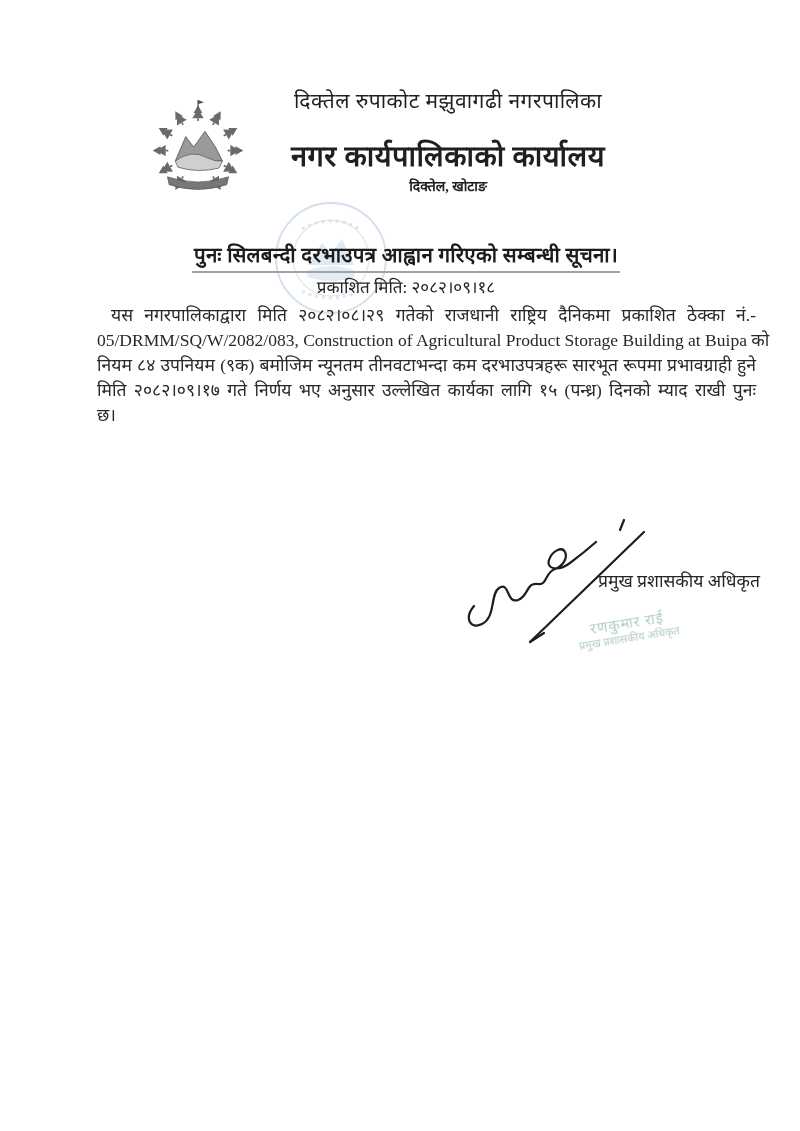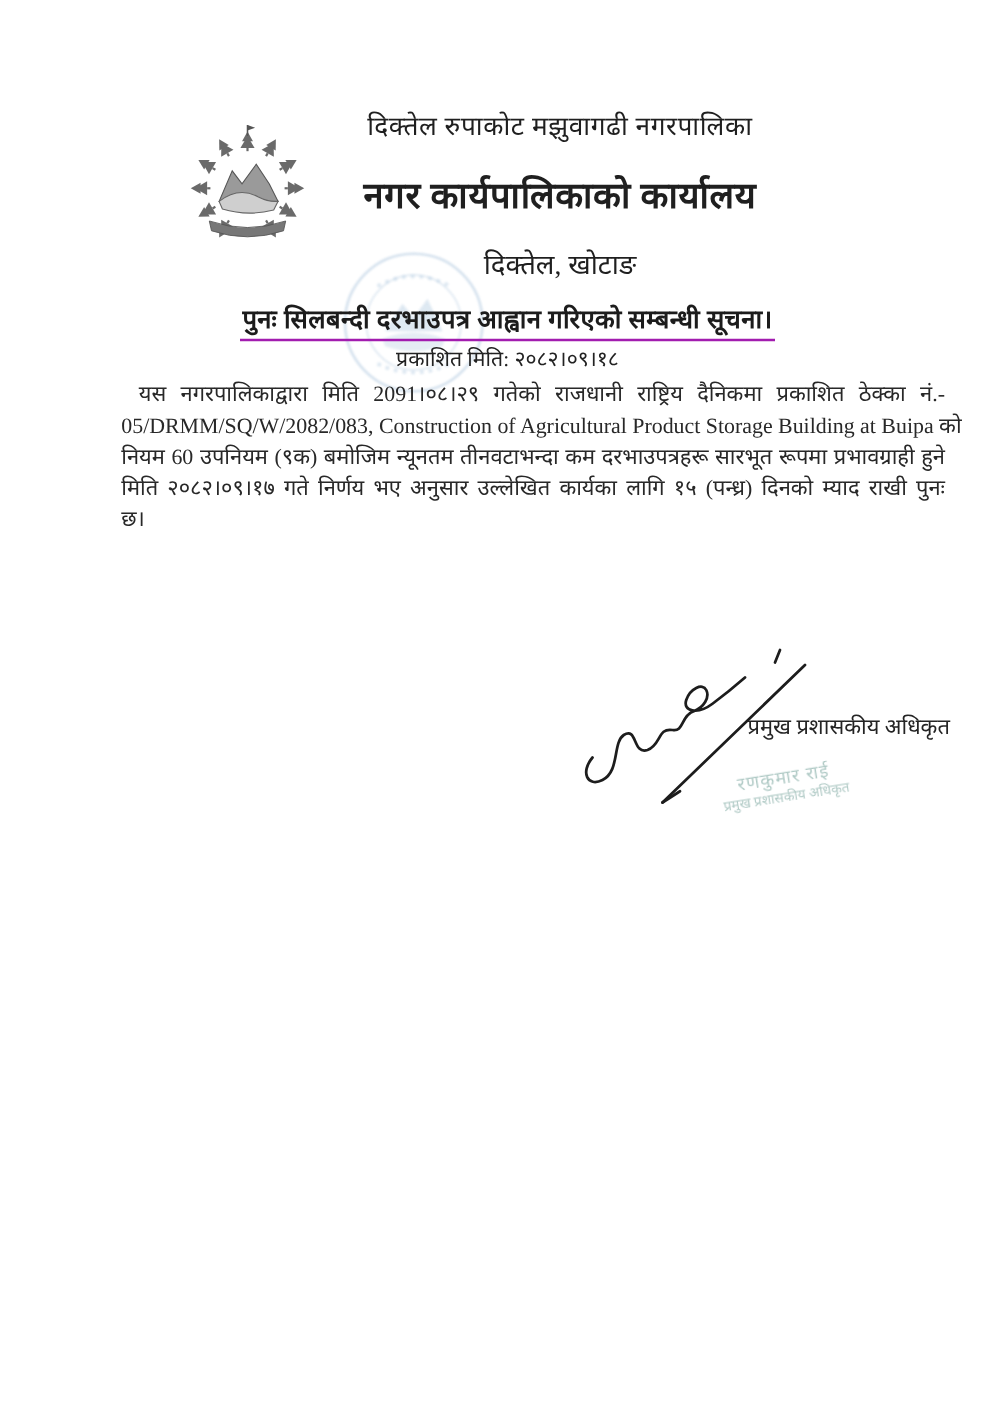--- a/index.html
+++ b/index.html
@@ -23,21 +23,21 @@
   }
   .letterhead {
     position: absolute;
     left: 248px; top: 86px;
     width: 400px;
     text-align: center;
     color: #1f1f1f;
   }
   .lh-muni   { font-size: 21px; font-weight: 500; letter-spacing: .5px; }
   .lh-office { font-size: 29px; font-weight: 700; margin-top: 21px; letter-spacing: .5px; }
-  .lh-addr   { font-size: 22px; margin-top: 21px; }
+  .lh-addr   { font-size: 14px; margin-top: 2px; font-weight: bold; }
 
   
   .watermark {
     position: absolute;
     left: 272px; top: 199px;
     width: 118px; height: 118px;
     filter: blur(0.7px);
     opacity: .55;
     pointer-events: none;
   }
@@ -47,21 +47,21 @@
     position: absolute;
     left: 6px; top: 240px;
     width: 800px;
     text-align: center;
   }
   .notice-title {
     display: inline-block;
     font-size: 20.5px;
     font-weight: 700;
     color: #1c1c1c;
-    border-bottom: 2px solid #a21caf;
+    border-bottom: 2px solid #a3a3a3;
     padding: 0 2px 3px 2px;
     letter-spacing: .3px;
   }
   .date-row {
     position: absolute;
     left: 6px; top: 275px;
     width: 800px;
     text-align: center;
     font-size: 17px;
     color: #222;
@@ -162,23 +162,23 @@
     <path d="M30,30 Q59,14 88,30" fill="none" stroke="#7ba3c9" stroke-width="3" stroke-dasharray="3 4" opacity=".45"></path>
     <path d="M30,92 Q59,106 88,92" fill="none" stroke="#7ba3c9" stroke-width="3" stroke-dasharray="3 4" opacity=".45"></path>
   </svg>
 
   <div class="title-row">
     <span class="notice-title">पुनः सिलबन्दी दरभाउपत्र आह्वान गरिएको सम्बन्धी सूचना।</span>
   </div>
   <div class="date-row">प्रकाशित मिति: २०८२।०९।१८</div>
 
   <div class="body-text">
-    <div class="body-line first">यस नगरपालिकाद्वारा मिति 2091।०८।२९ गतेको राजधानी राष्ट्रिय दैनिकमा प्रकाशित ठेक्का नं.-</div>
+    <div class="body-line first">यस नगरपालिकाद्वारा मिति २०८२।०८।२९ गतेको राजधानी राष्ट्रिय दैनिकमा प्रकाशित ठेक्का नं.-</div>
     <div class="body-line">05/DRMM/SQ/W/2082/083,  Construction of Agricultural Product Storage Building at Buipa को</div>
-    <div class="body-line">नियम 60 उपनियम (९क) बमोजिम न्यूनतम तीनवटाभन्दा कम दरभाउपत्रहरू सारभूत रूपमा प्रभावग्राही हुने</div>
+    <div class="body-line">नियम ८४ उपनियम (९क) बमोजिम न्यूनतम तीनवटाभन्दा कम दरभाउपत्रहरू सारभूत रूपमा प्रभावग्राही हुने</div>
     <div class="body-line">मिति २०८२।०९।१७ गते निर्णय भए अनुसार उल्लेखित कार्यका लागि १५ (पन्ध्र) दिनको म्याद राखी पुनः</div>
     <div class="body-line last">छ।</div>
   </div>
 
   <svg class="sig-scrawl" viewBox="0 0 205 130" aria-hidden="true">
     <g fill="none" stroke="#1d1d1d" stroke-width="2.2" stroke-linecap="round">
       <path d="M22,92 C12,104 18,116 30,110 C44,103 38,80 47,74 C58,67 54,90 66,86 C77,82 74,68 86,70 C95,72 93,58 103,55 C111,52 116,44 113,38 C110,32 100,37 97,46 C94,55 106,58 118,49 C126,43 136,35 144,28"></path>
       <path d="M78,128 L192,18"></path>
       <path d="M78,128 L92,119"></path>
       <path d="M168,16 L172,6"></path>

